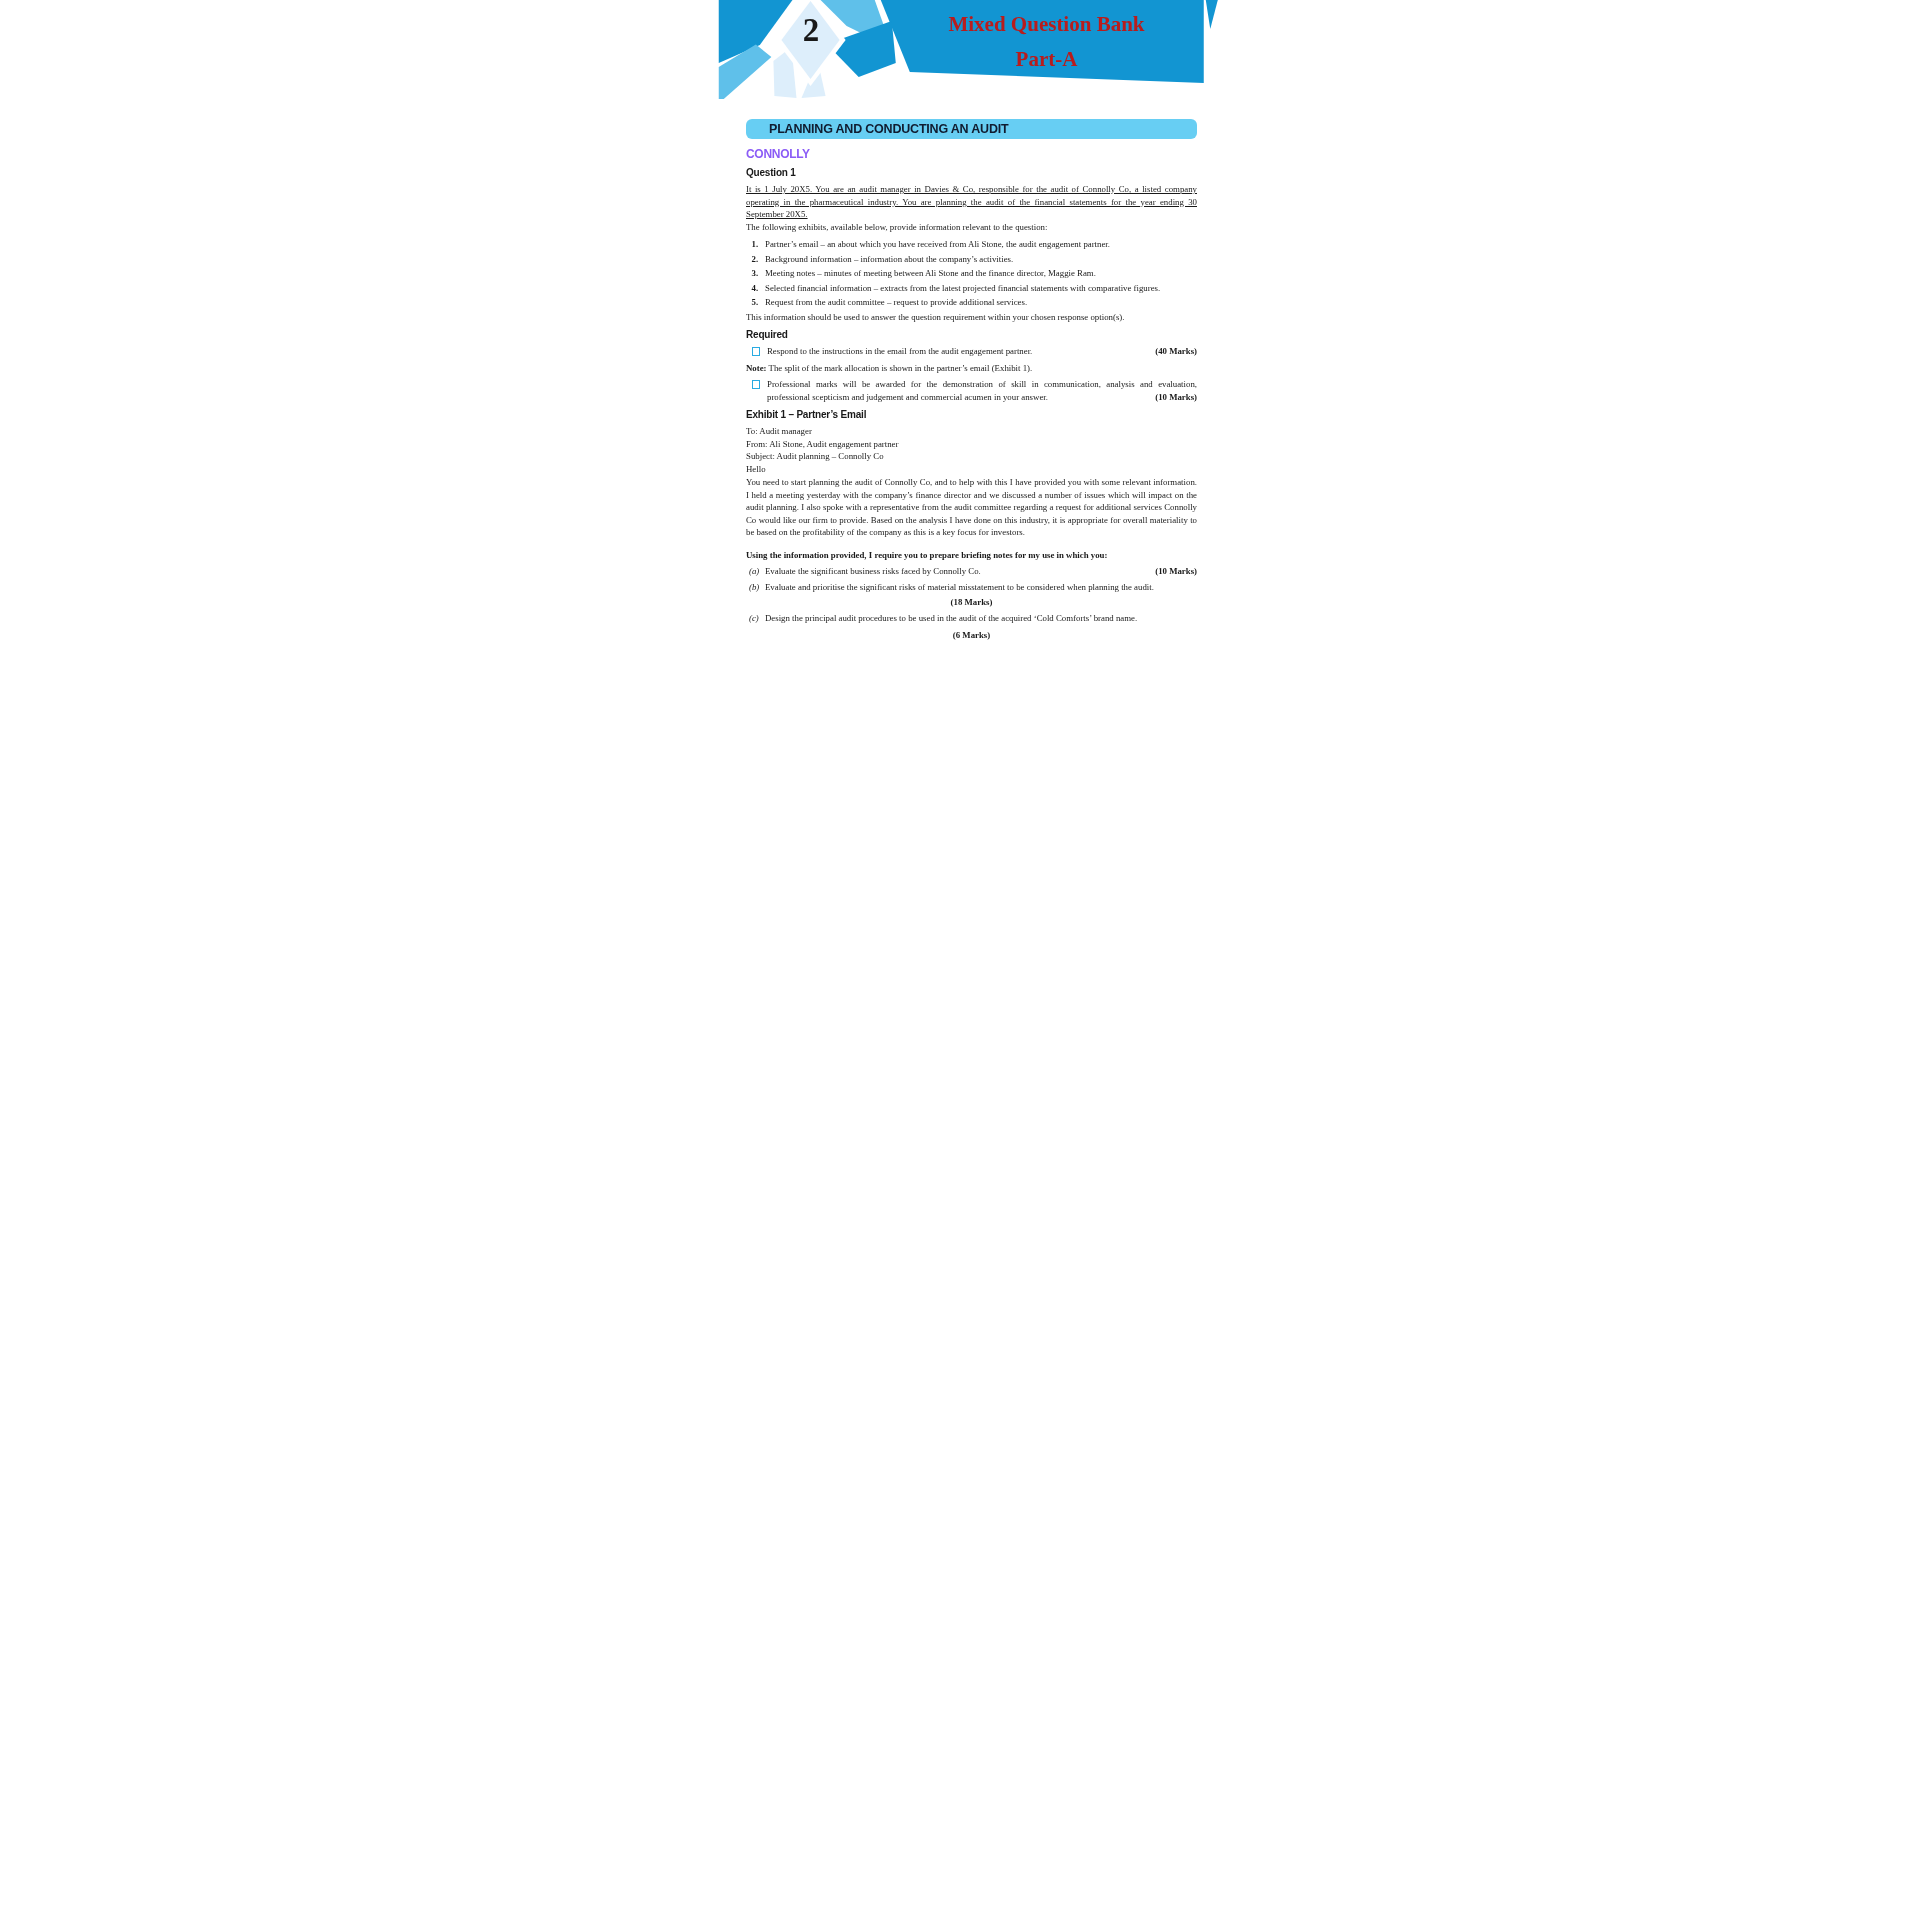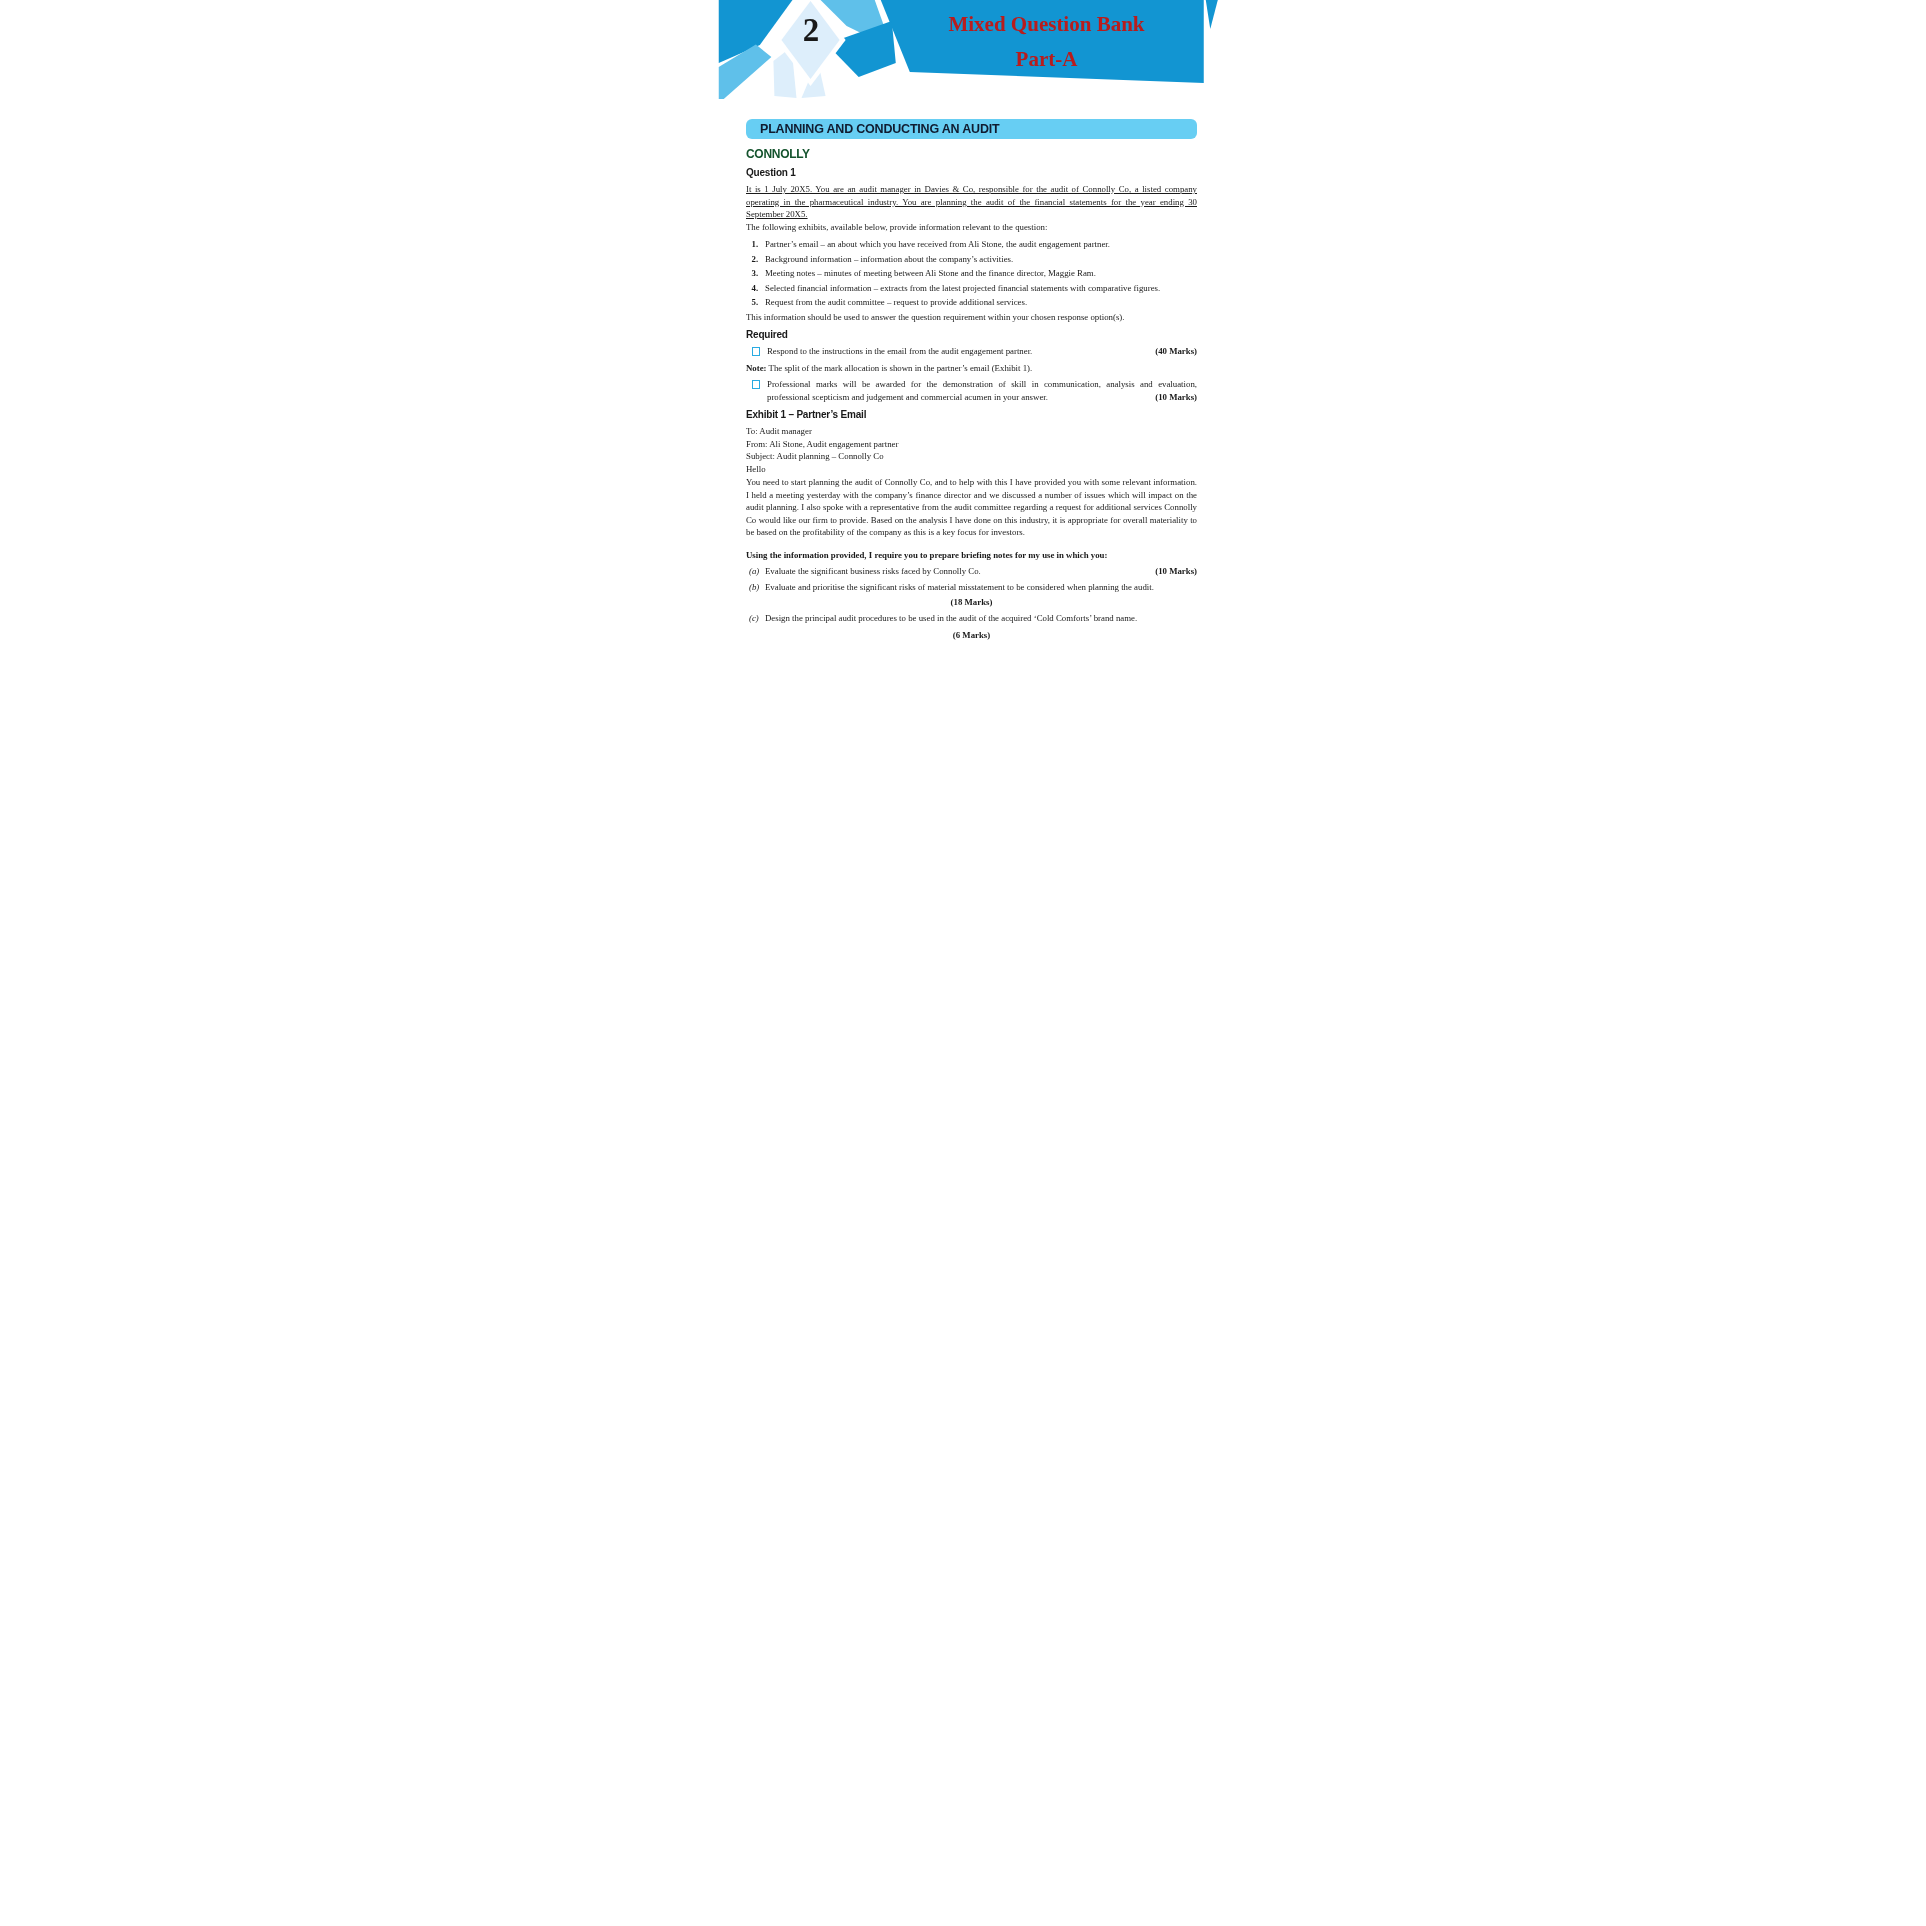--- a/index.html
+++ b/index.html
@@ -23,25 +23,25 @@
     font-family:"Liberation Serif","DejaVu Serif",serif;
   }
   .header-title .line2 { margin-top:10px; }
   
   .content { position:absolute; top:119px; left:104px; width:451px; }
   .bar {
     height:20px; line-height:20px; border-radius:6px;
     background:#67cef3; color:#101c30;
     font-family:"Liberation Sans","DejaVu Sans",sans-serif;
     font-weight:bold; font-size:12.5px; letter-spacing:-0.2px;
-    padding-left:14px; margin-bottom:8px;
+    padding-left:23px; margin-bottom:8px;
   }
   .h-co {
     font-family:"Liberation Sans","DejaVu Sans",sans-serif;
-    font-weight:bold; font-size:12px; letter-spacing:-0.3px; margin:0 0 5px 0; color:#14532d;
+    font-weight:bold; font-size:12px; letter-spacing:-0.3px; margin:0 0 5px 0; color:#8b5cf6;
   }
   .h-sub {
     font-family:"Liberation Sans","DejaVu Sans",sans-serif;
     font-weight:bold; font-size:10px; letter-spacing:-0.2px; margin:6px 0 5px 0; color:#191919;
   }
   p, .line { font-size:8.8px; line-height:12.5px; margin:0; }
   .just { text-align:justify; }
   .mb2{margin-bottom:0;text-decoration:underline;} .mb6{margin-bottom:3px;} .mb8{margin-bottom:4px;}
   .mb10{margin-bottom:5px;} .mb12{margin-bottom:6px;}
   .num-row { display:flex; padding-left:5.5px; margin-bottom:2px; }

